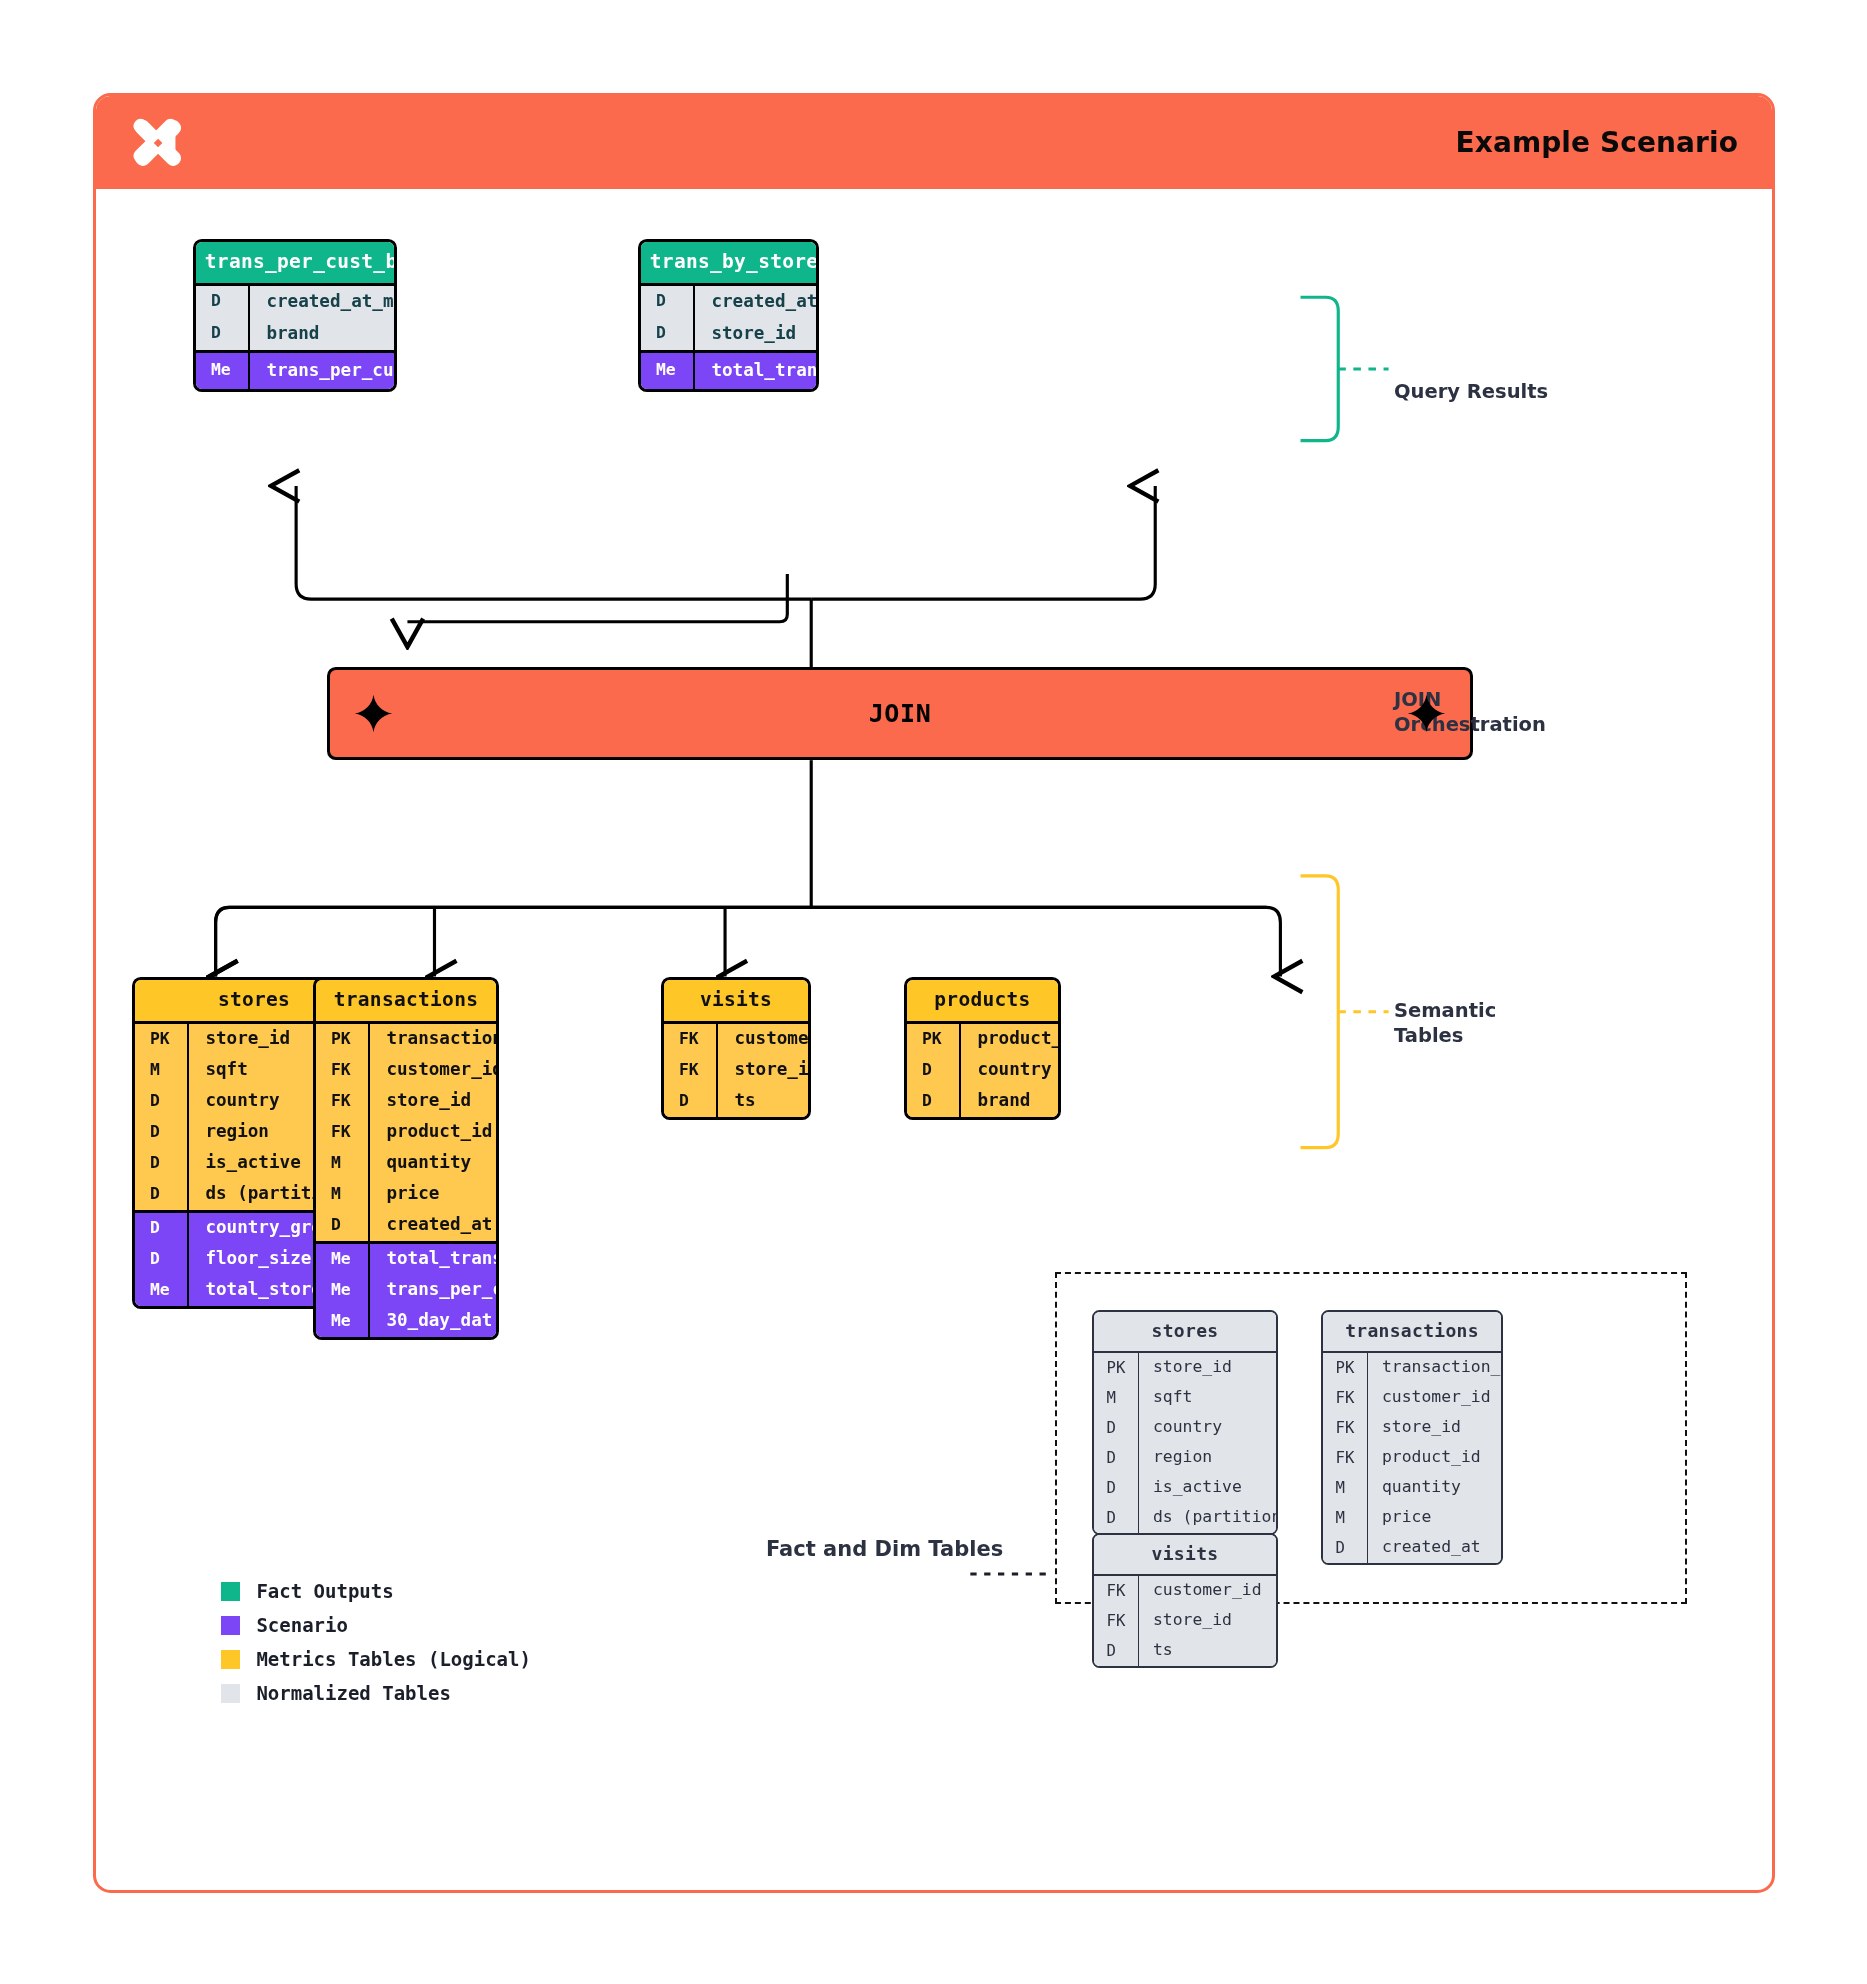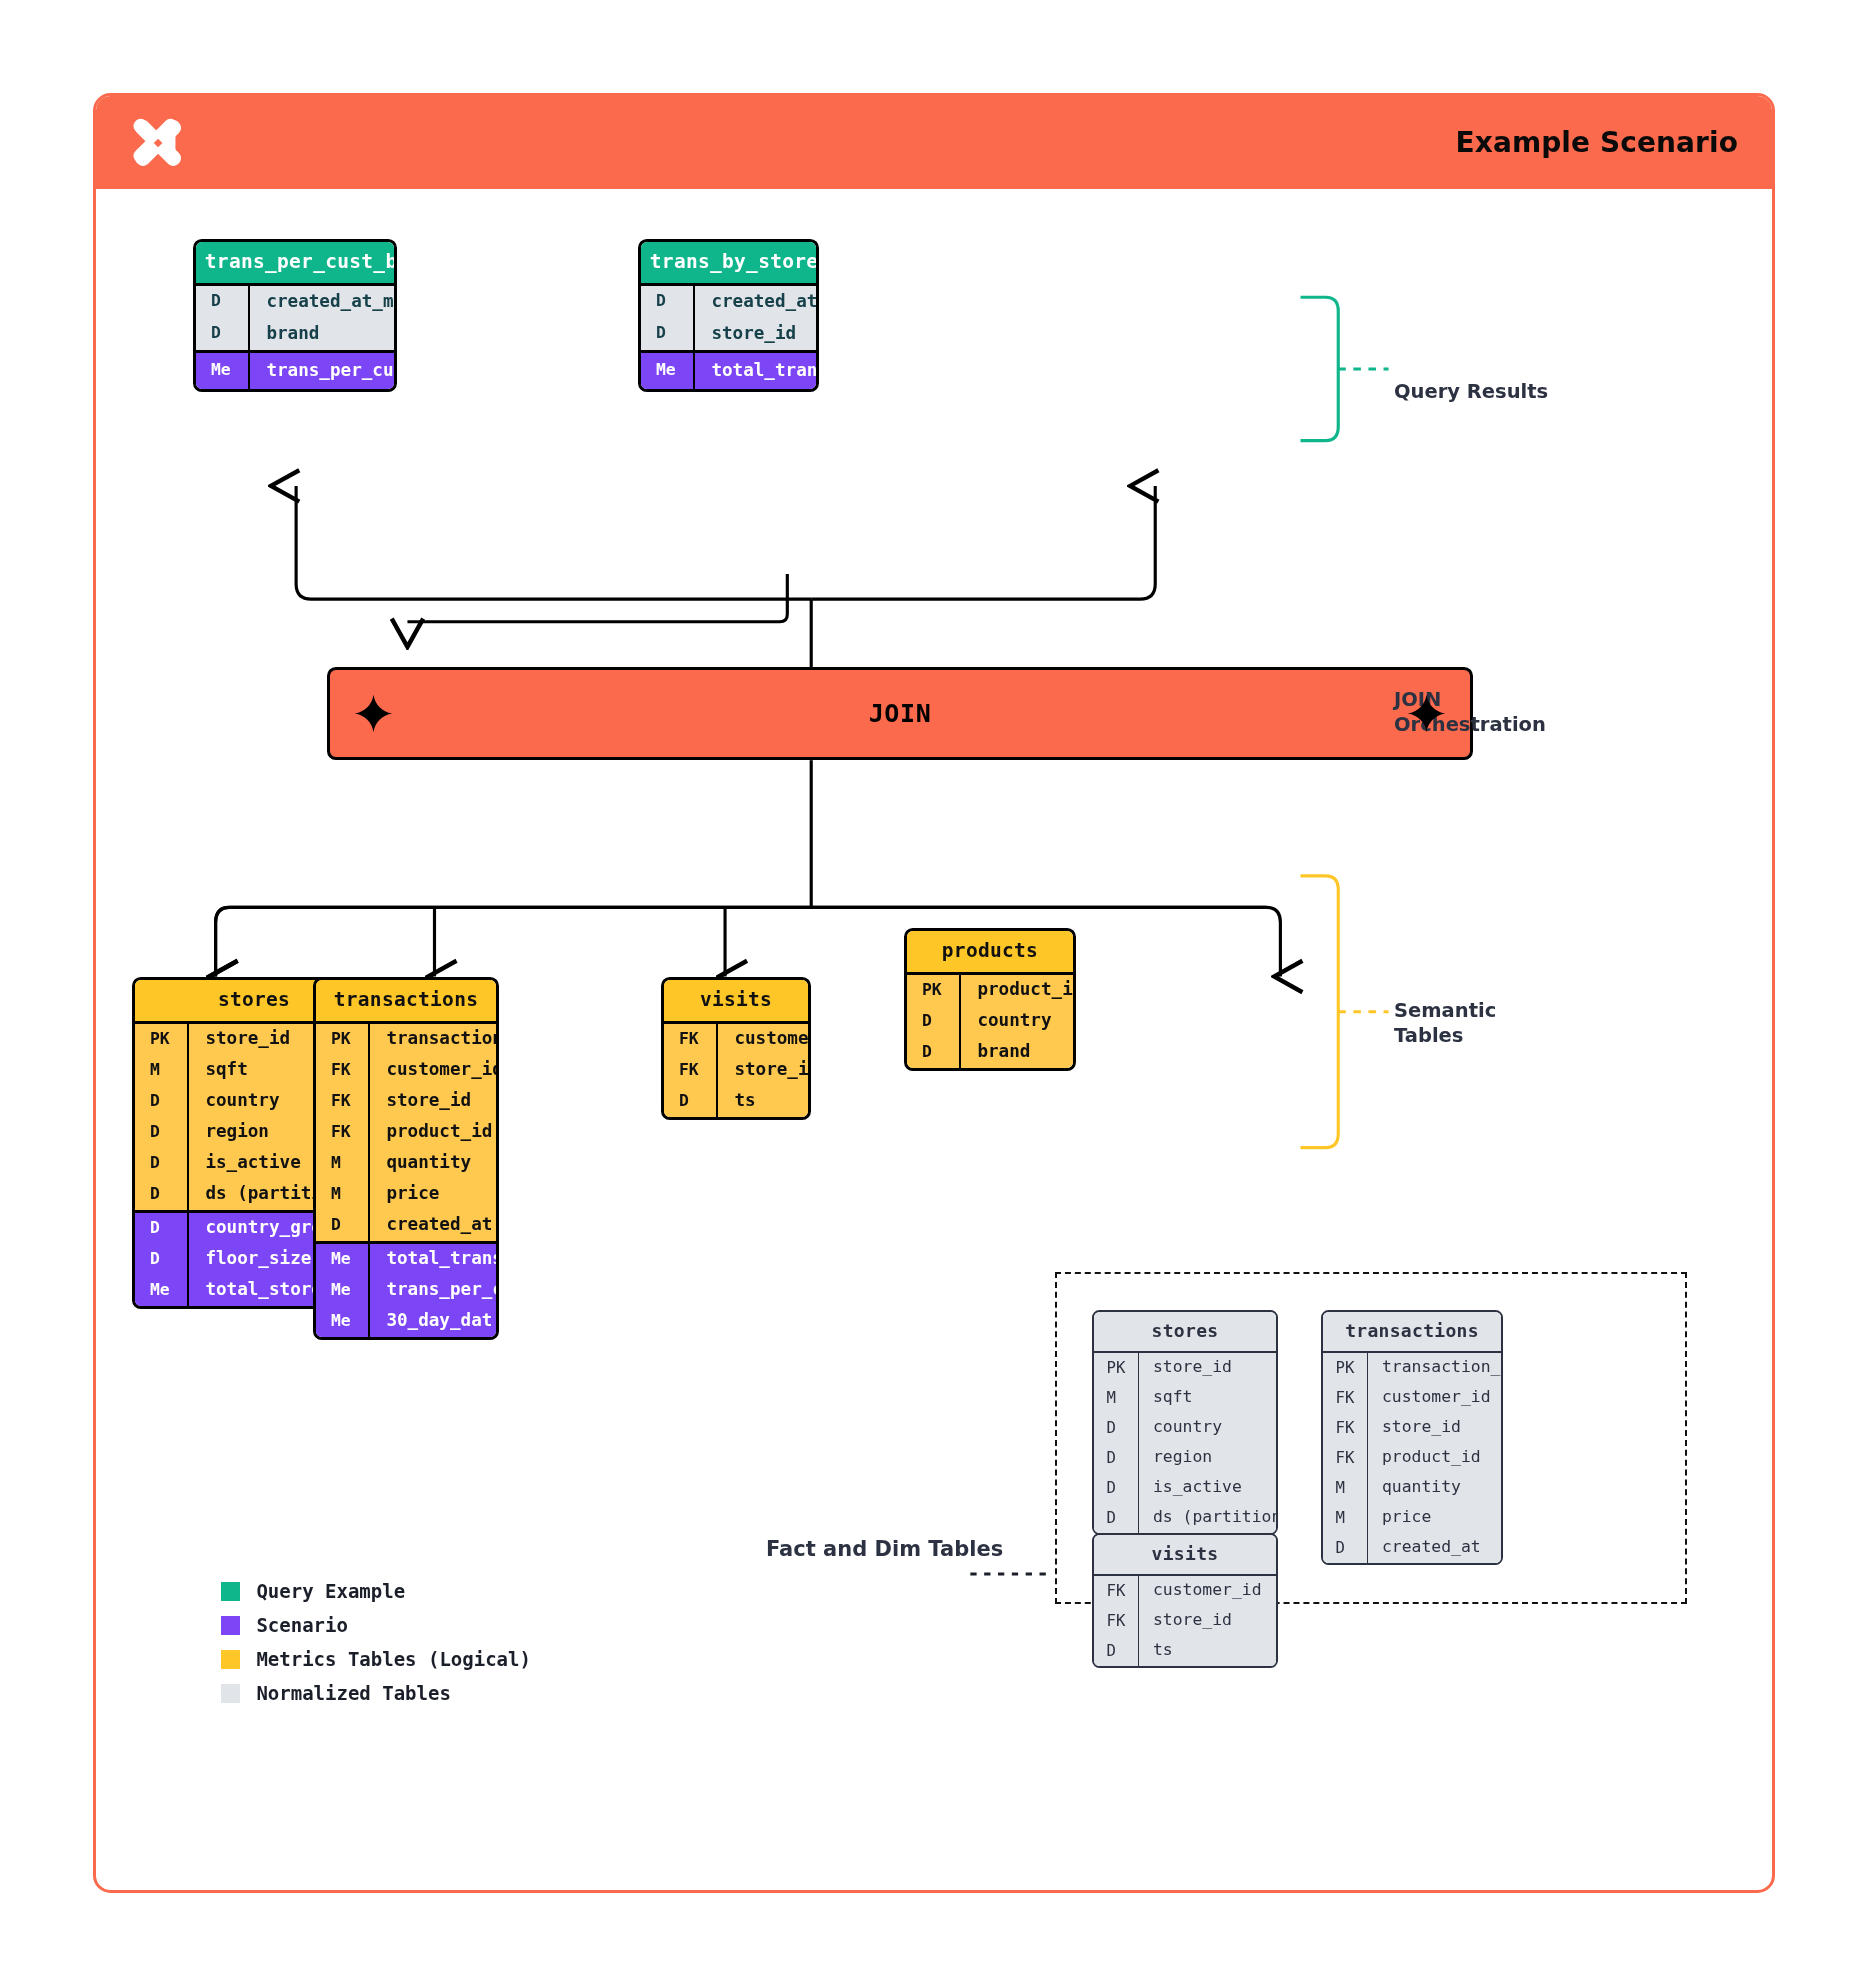--- a/index.html
+++ b/index.html
@@ -401,21 +401,21 @@
           <span class="k">FK</span>
           <span class="v">store_id</span>
         </div>
       <div class="row">
           <span class="k">D</span>
           <span class="v">ts</span>
         </div>
     </div>
   </div>
 
-  <div class="node t-sem" style="left:808px; top:832px; width:172px;">
+  <div class="node t-sem" style="left:808px; top:881px; width:157px;">
     <div class="nhead">products</div>
     <div class="sect dims">
       <div class="row">
           <span class="k">PK</span>
           <span class="v">product_id</span>
         </div>
       <div class="row">
           <span class="k">D</span>
           <span class="v">country</span>
         </div>
@@ -513,21 +513,21 @@
       <div class="row">
           <span class="k">D</span>
           <span class="v">ts</span>
         </div>
     </div>
   </div>
 
   <div id="legend">
     <div class="leg-row">
       <span class="leg-sw" style="background:#0FB68B;"></span>
-      <span class="leg-txt">Query Example</span>
+      <span class="leg-txt">Fact Outputs</span>
     </div>
     <div class="leg-row">
       <span class="leg-sw" style="background:#7C45F5;"></span>
       <span class="leg-txt">Scenario</span>
     </div>
     <div class="leg-row">
       <span class="leg-sw" style="background:#FFC627;"></span>
       <span class="leg-txt">Metrics Tables (Logical)</span>
     </div>
     <div class="leg-row">

